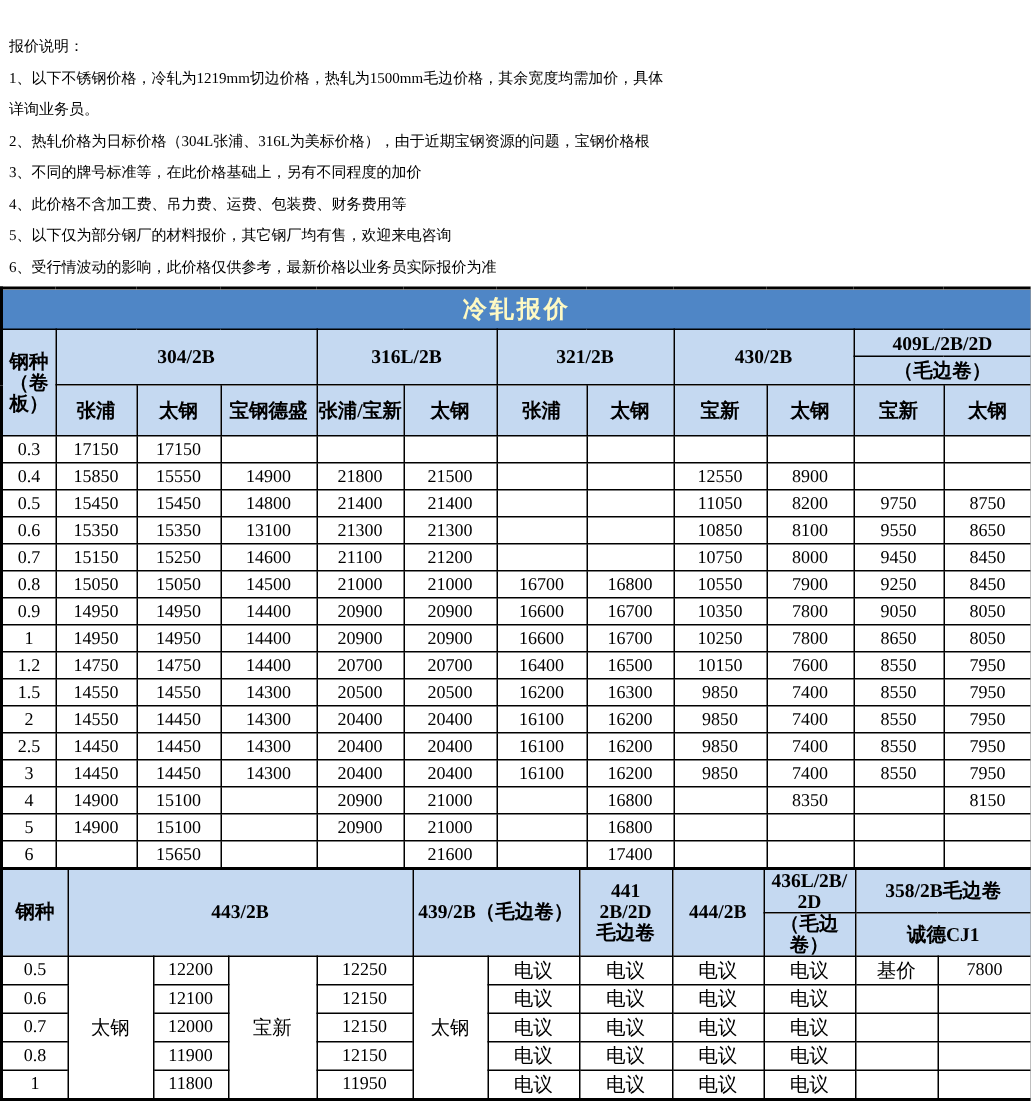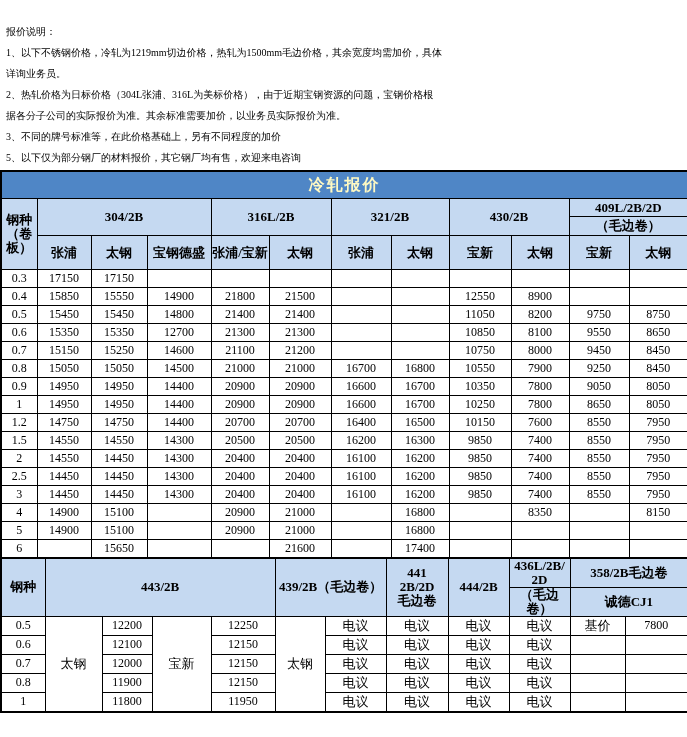--- a/index.html
+++ b/index.html
@@ -57,23 +57,24 @@
   #t2-body td.b { font-weight: normal; font-size: 13px; }
 </style>
 </head>
 <body>
 
 <div class="notes">
   <div class="note-line">报价说明：</div>
   <div class="note-line">1、以下不锈钢价格，冷轧为1219mm切边价格，热轧为1500mm毛边价格，其余宽度均需加价，具体</div>
   <div class="note-line">详询业务员。</div>
   <div class="note-line">2、热轧价格为日标价格（304L张浦、316L为美标价格），由于近期宝钢资源的问题，宝钢价格根</div>
-  <div class="note-line">据各分子公司的实际报价为准。其余标准需要加价，以业务员实际报价为准。</div>
   <div class="note-line">3、不同的牌号标准等，在此价格基础上，另有不同程度的加价</div>
+  <div class="note-line">4、此价格不含加工费、吊力费、运费、包装费、财务费用等</div>
   <div class="note-line">5、以下仅为部分钢厂的材料报价，其它钢厂均有售，欢迎来电咨询</div>
+  <div class="note-line">6、受行情波动的影响，此价格仅供参考，最新价格以业务员实际报价为准</div>
 </div>
 
 <table id="t1">
   <colgroup id="t1-cols">
       <col style="width: 36px;">
       <col style="width: 54px;">
       <col style="width: 56px;">
       <col style="width: 64px;">
       <col style="width: 58px;">
       <col style="width: 62px;">
@@ -155,21 +156,21 @@
         <td></td>
         <td>11050</td>
         <td>8200</td>
         <td>9750</td>
         <td>8750</td>
       </tr>
       <tr>
         <td>0.6</td>
         <td>15350</td>
         <td>15350</td>
-        <td>12700</td>
+        <td>13100</td>
         <td>21300</td>
         <td>21300</td>
         <td></td>
         <td></td>
         <td>10850</td>
         <td>8100</td>
         <td>9550</td>
         <td>8650</td>
       </tr>
       <tr>

